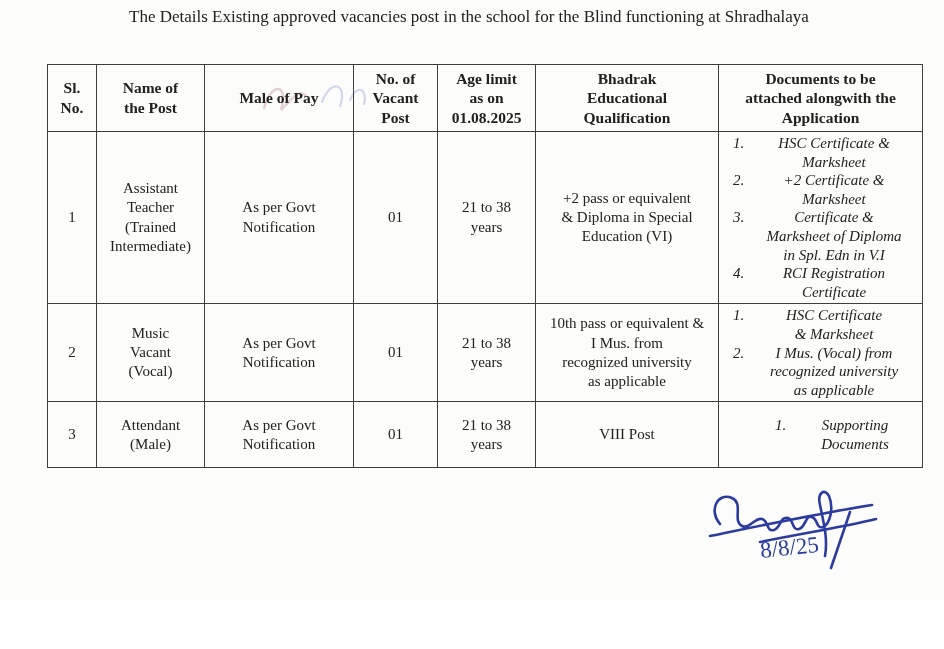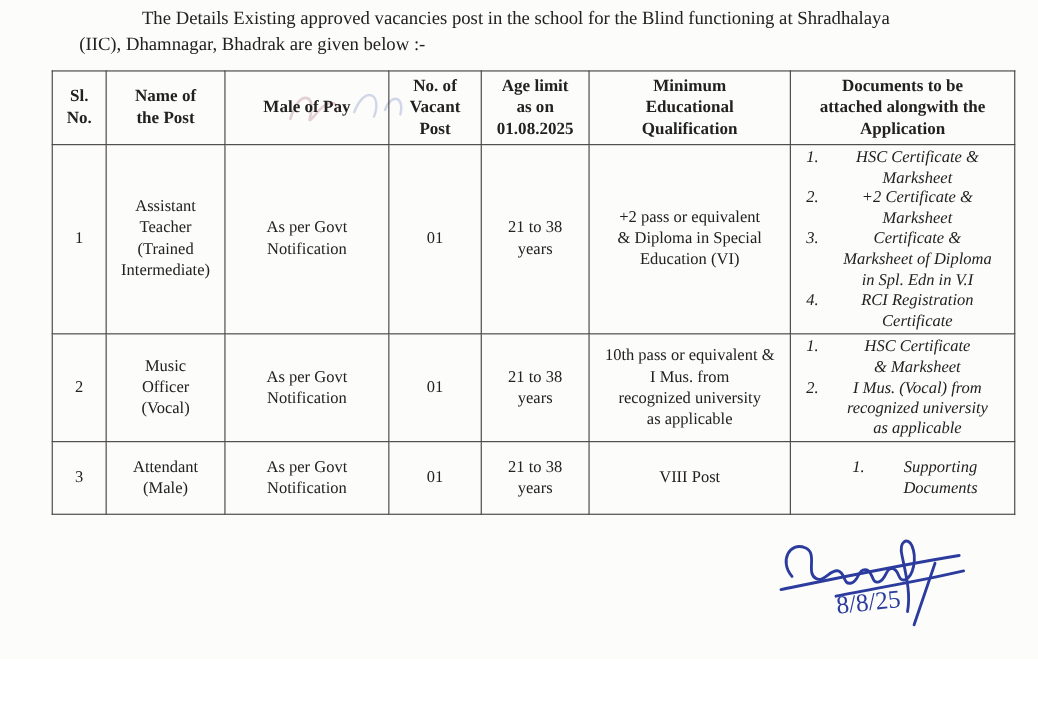--- a/index.html
+++ b/index.html
@@ -72,21 +72,20 @@
 
 <div class="page">
 
   <svg class="artifact" width="130" height="60" viewBox="0 0 130 60">
     <path d="M12,42 C20,14 36,20 30,40 C26,54 44,18 54,30" fill="none" stroke="#dcc0c9" stroke-width="2.4" stroke-linecap="round"></path>
     <path d="M70,36 C80,10 96,20 88,40 M98,34 C104,18 116,22 112,38" fill="none" stroke="#c3cbe2" stroke-width="2.2" stroke-linecap="round"></path>
   </svg>
 
   <p class="intro">
     <span class="line indent">The Details Existing approved vacancies post in the school for the Blind functioning at Shradhalaya</span>
-    <span class="line">(IIC), Dhamnagar, Bhadrak are given below :-</span>
   </p>
 
   <table class="vacancy">
     <colgroup>
       <col style="width:49px">
         <col style="width:108px">
         <col style="width:149px">
       <col style="width:84px">
         <col style="width:98px">
         <col style="width:183px">
@@ -98,21 +97,21 @@
 No.</th>
         <th>Name of
 the Post</th>
         <th>Male of Pay</th>
         <th>No. of
 Vacant
 Post</th>
         <th>Age limit
 as on
 01.08.2025</th>
-        <th>Minimum
+        <th>Bhadrak
 Educational
 Qualification</th>
         <th>Documents to be
 attached alongwith the
 Application</th>
       </tr>
     </thead>
     <tbody>
       <tr style="height:169px">
         <td>1</td>
@@ -146,21 +145,21 @@
             <li>
                 <span class="doc-text">RCI Registration
 Certificate</span>
               </li>
           </ol>
         </td>
       </tr>
       <tr style="height:95px">
         <td>2</td>
         <td class="pre">Music
-Officer
+Vacant
 (Vocal)</td>
         <td class="pre">As per Govt
 Notification</td>
         <td>01</td>
         <td class="pre">21 to 38
 years</td>
         <td class="pre">10th pass or equivalent &amp;
 I  Mus. from
 recognized university
 as applicable</td>

